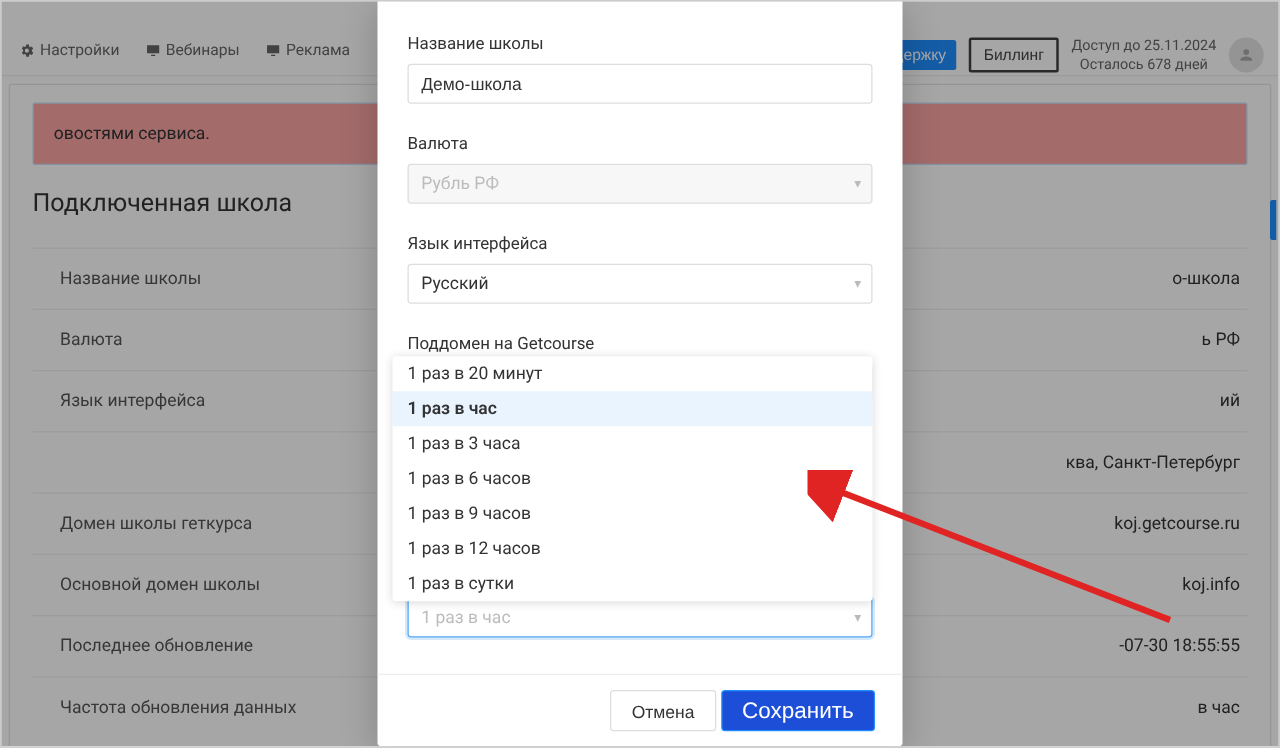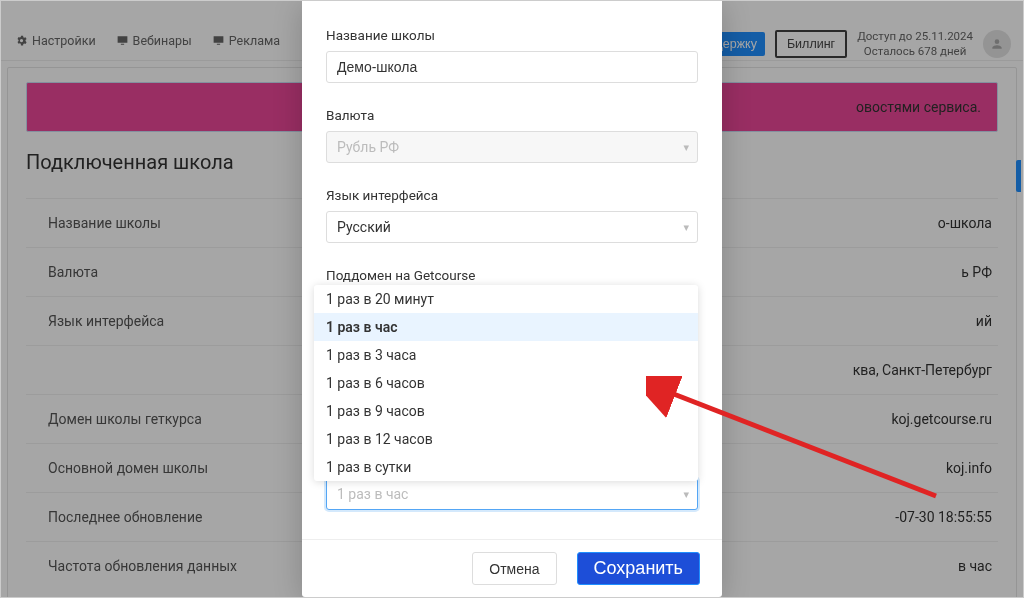--- a/index.html
+++ b/index.html
@@ -65,27 +65,26 @@
     }
     .avatar svg { width: 14px; height: 14px; fill: #aaa; }
     .content-frame {
       margin: 6px;
       border: 1px solid #e5e5e5;
       border-radius: 2px;
       padding: 14px 18px 30px 18px;
       position: relative;
     }
     .banner {
-      background: #ec4899;
+      background: #fca5a5;
       border: 1px solid #cbddf4;
       border-radius: 2px;
       padding: 16px;
       font-size: 14px;
       color: #333;
-      text-align: right;
       margin-bottom: 18px;
     }
     .page-title {
       font-size: 20px;
       font-weight: 400;
       color: #333;
       margin: 8px 0 24px 0;
     }
     .info-list { }
     .info-row {
@@ -180,21 +179,21 @@
       font-size: 14px;
       color: #333;
       cursor: pointer;
     }
     .dropdown-option.selected { background: #e9f4ff; font-weight: 600; }
     .modal-footer {
       border-top: 1px solid #eee;
       padding: 12px 22px;
       display: flex;
       justify-content: flex-end;
-      gap: 20px;
+      gap: 4px;
     }
     .btn-cancel {
       background: white; border: 1px solid #ddd;
       padding: 5px 16px; border-radius: 3px;
       font-size: 14px; color: #333; cursor: pointer;
     }
     .btn-save {
       background: #1d4ed8; border: 1px solid #1f8fff;
       color: white; padding: 5px 16px; border-radius: 3px;
       font-size: 18px; cursor: pointer; text-align: center;

